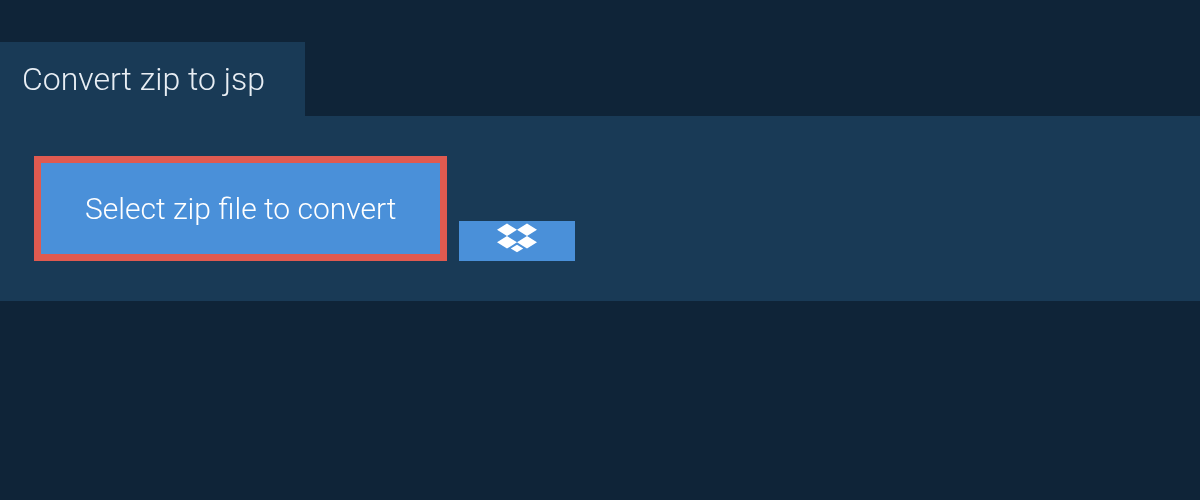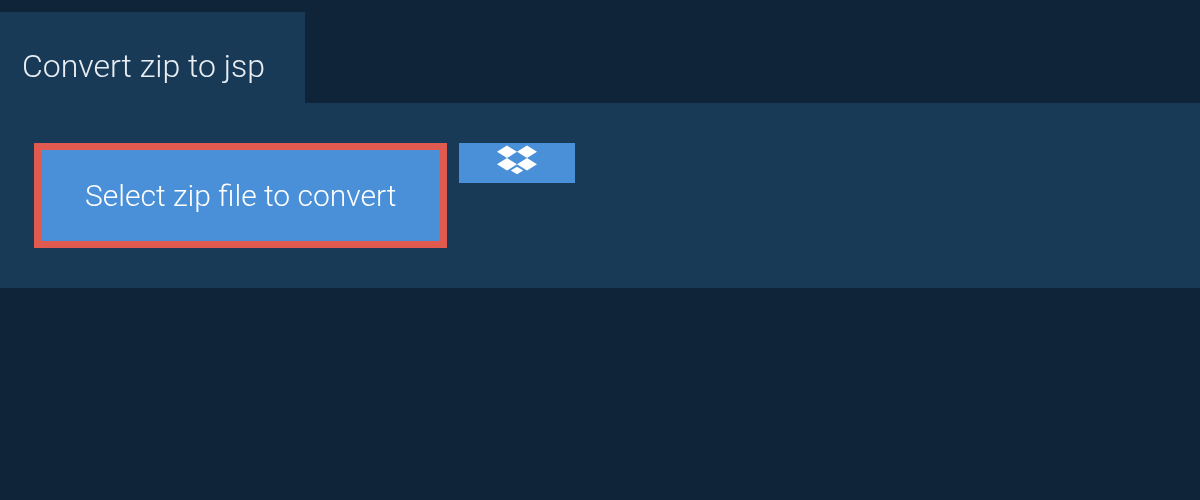--- a/index.html
+++ b/index.html
@@ -10,37 +10,37 @@
     body {
       width: 1200px;
       height: 500px;
       background: #0f2438;
       font-family: -apple-system, BlinkMacSystemFont, "Segoe UI", Roboto, "Helvetica Neue", Arial, sans-serif;
       overflow: hidden;
     }
     .tab-container {
       background: #193a56;
       display: inline-block;
-      padding: 35px 40px 18px 22px;
-      margin-top: 12px;
+      padding: 18px 40px 18px 22px;
+      margin-top: 42px;
     }
     .tab-title {
       color: #e8eef4;
       font-size: 32px;
       font-weight: 300;
     }
     .panel {
       background: #193a56;
       width: 100%;
       padding: 40px 34px;
     }
     .button-row {
       display: flex;
       gap: 12px;
-      align-items: flex-start;
+      align-items: flex-end;
     }
     .select-file-button {
       background: #4a90d9;
       border: 7px solid #e05a50;
       color: #ffffff;
       font-size: 30px;
       font-weight: 300;
       padding: 28px 44px;
       cursor: pointer;
       display: inline-flex;

